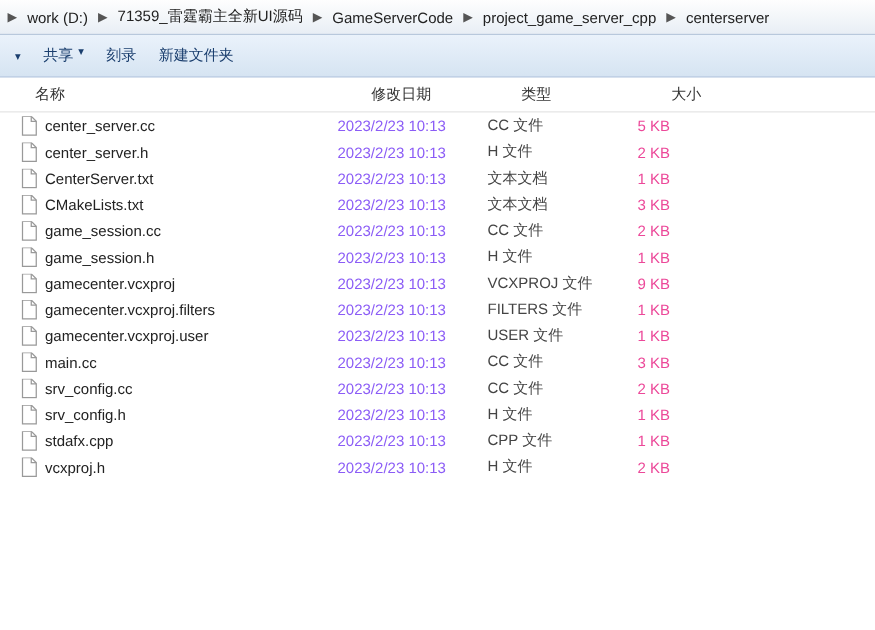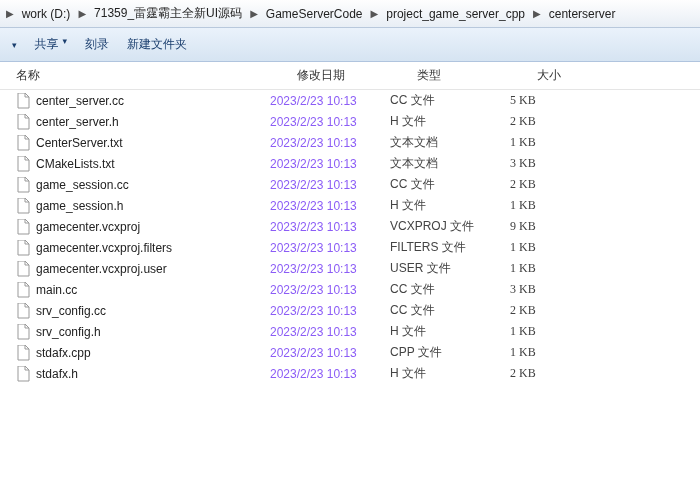--- a/index.html
+++ b/index.html
@@ -7,31 +7,31 @@
 
 .breadcrumb { height: 28px; background: linear-gradient(#fefefe, #e8eef5); border-bottom: 1px solid #b8c8dc; display: flex; align-items: center; padding: 0 4px; }
 .bc-item { padding: 0 6px; height: 22px; display: flex; align-items: center; color: #222; cursor: default; }
 .bc-sep { color: #555; font-size: 10px; padding: 0 2px; }
 
 .toolbar { height: 34px; background: linear-gradient(#eaf2fb, #d6e4f2); border-bottom: 1px solid #b0c4de; display: flex; align-items: center; padding: 0 10px; gap: 18px; }
 .tb-item { color: #1a3e6e; display: flex; gap: 2px; }
 .tb-arrow { font-size: 9px; color: #1a3e6e; margin-left: 2px; }
 
 .headers { height: 28px; display: flex; align-items: center; border-bottom: 1px solid #e5e5e5; color: #333; }
-.col-name { width: 270px; padding-left: 16px; }
+.col-name { width: 270px; padding-left: 28px; }
 .col-date { width: 120px; margin-left: 27px; }
 .col-type { width: 120px; }
 .col-size { width: 90px; }
 
 .filelist { }
 .row { height: 21px; display: flex; align-items: center; }
 .cell-name { width: 270px; padding-left: 16px; display: flex; align-items: center; gap: 6px; color: #222; }
 .cell-date { width: 120px; color: #8b5cf6; }
 .cell-type { width: 120px; color: #444; }
-.cell-size { width: 90px; color: #404040; font-family: Liberation Serif, serif; }
+.cell-size { width: 90px; color: #ec4899; }
 
 .file-icon { width: 14px; height: 16px; flex-shrink: 0; }
 .file-icon svg { width: 14px; height: 16px; display: block; }
 </style>
 </head>
 <body>
 
 <div class="breadcrumb">
   <span class="bc-sep">▶</span>
   <span class="bc-item">work (D:)</span>
@@ -246,19 +246,19 @@
       <div class="cell-size">1 KB</div>
     </div>
     <div class="row">
       <div class="cell-name">
         <span class="file-icon">
           <svg viewBox="0 0 14 16">
             <path d="M2 0 L9 0 L13 4 L13 15 L2 15 Z" fill="#fff" stroke="#999" stroke-width="1"></path>
             <path d="M9 0 L9 4 L13 4" fill="none" stroke="#999" stroke-width="1"></path>
           </svg>
         </span>
-        <span>stdafx.h</span>
+        <span>vcxproj.h</span>
       </div>
       <div class="cell-date">2023/2/23 10:13</div>
       <div class="cell-type">H 文件</div>
       <div class="cell-size">2 KB</div>
     </div>
   </div>
 
 </body></html>

